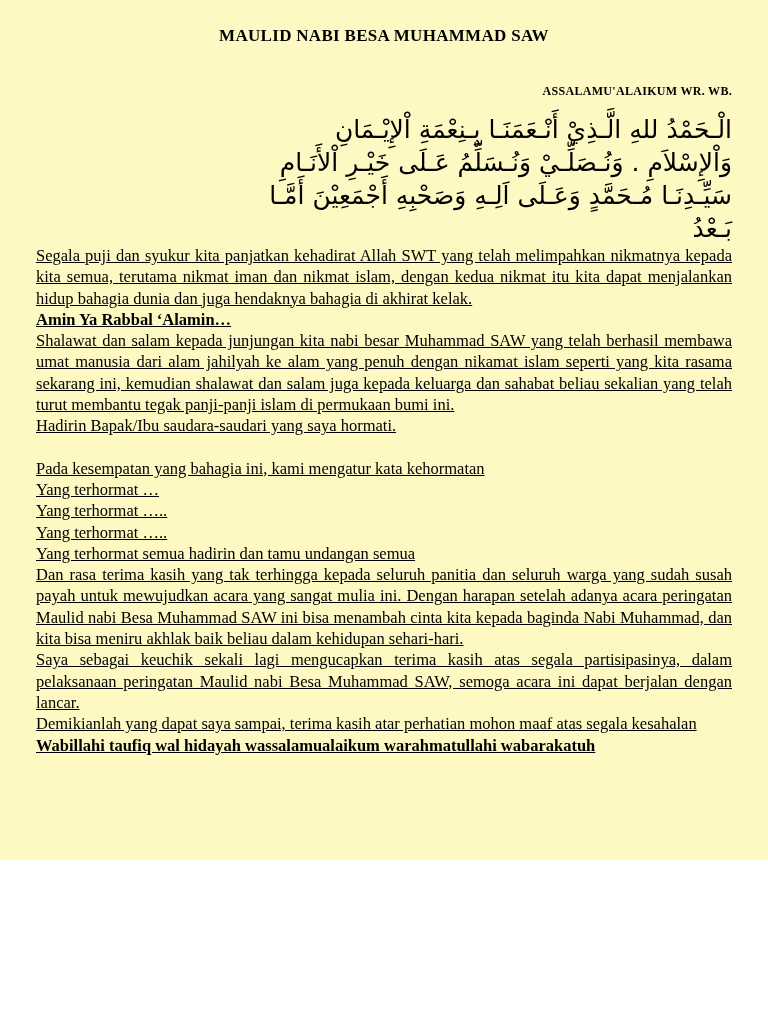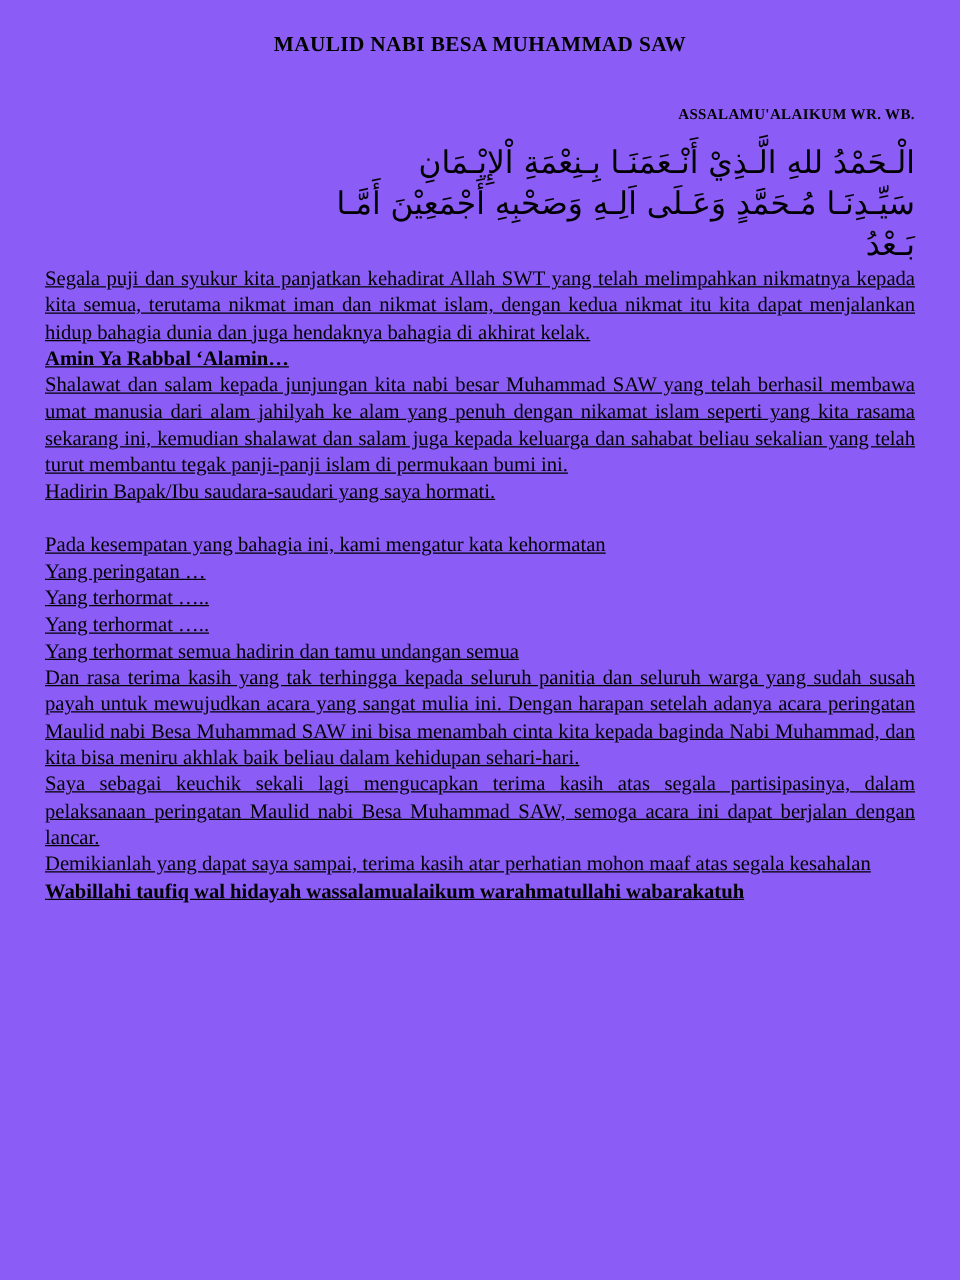--- a/index.html
+++ b/index.html
@@ -4,23 +4,23 @@
 <title>Maulid Nabi Besa Muhammad SAW</title>
 <style>
   html, body {
     margin: 0;
     padding: 0;
     background: #ffffff;
   }
   .page {
     position: relative;
     width: 768px;
-    height: 1024px;
+    height: 860px;
     margin: 0 auto;
-    background: #8b5cf6;
+    background: #fef9c3;
     box-sizing: border-box;
     padding: 26px 36px 40px 36px;
     font-family: "Liberation Serif", serif;
     color: #000000;
     overflow: hidden;
   }
   .doc-title {
     text-align: center;
     font-weight: bold;
     font-size: 17px;
@@ -71,36 +71,37 @@
 <body>
 
 <div class="page">
 
   <h1 class="doc-title">MAULID NABI BESA MUHAMMAD SAW</h1>
 
   <h2 class="doc-greeting">ASSALAMU'ALAIKUM WR. WB.</h2>
 
   <div class="arabic-block">
     <div class="arabic-line">الْـحَمْدُ للهِ الَّـذِيْ أَنْـعَمَنَـا بِـنِعْمَةِ اْلإِيْـمَانِ</div>
+    <div class="arabic-line">وَاْلإِسْلاَمِ . وَنُـصَلِّـيْ وَنُـسَلِّمُ عَـلَى خَيْـرِ اْلأَنَـامِ</div>
     <div class="arabic-line">سَيِّـدِنَـا مُـحَمَّدٍ وَعَـلَى اَلِـهِ وَصَحْبِهِ أَجْمَعِيْنَ أَمَّـا</div>
     <div class="arabic-line">بَـعْدُ</div>
   </div>
 
   <div class="body-text">
 
     <p class="para mt-1">Segala puji dan syukur kita panjatkan kehadirat Allah SWT yang telah melimpahkan nikmatnya kepada kita semua, terutama nikmat iman dan nikmat islam, dengan kedua nikmat itu kita dapat menjalankan hidup bahagia dunia dan juga hendaknya bahagia di akhirat kelak.</p>
     <p class="bold-line">Amin Ya Rabbal ‘Alamin…</p>
 
     <p class="para mt-2">Shalawat dan salam kepada junjungan kita nabi besar Muhammad SAW yang telah berhasil membawa umat manusia dari alam jahilyah ke alam yang penuh dengan nikamat islam seperti yang kita rasama sekarang ini, kemudian shalawat dan salam juga kepada keluarga dan sahabat beliau sekalian yang telah turut membantu tegak panji-panji islam di permukaan bumi ini.</p>
 
     <p class="plain-line mt-2">Hadirin Bapak/Ibu saudara-saudari yang saya hormati.</p>
 
     <div class="mt-2">
       <p class="plain-line">Pada kesempatan yang bahagia ini, kami mengatur kata kehormatan</p>
-      <p class="plain-line">Yang peringatan …</p>
+      <p class="plain-line">Yang terhormat …</p>
       <p class="plain-line">Yang terhormat …..</p>
       <p class="plain-line">Yang terhormat …..</p>
       <p class="plain-line">Yang terhormat semua hadirin dan tamu undangan semua</p>
     </div>
 
     <p class="para mt-2">Dan rasa terima kasih yang tak terhingga kepada seluruh panitia dan seluruh warga yang sudah susah payah untuk mewujudkan acara yang sangat mulia ini. Dengan harapan setelah adanya acara peringatan Maulid nabi Besa Muhammad SAW ini bisa menambah cinta kita kepada baginda Nabi Muhammad, dan kita bisa meniru akhlak baik beliau dalam kehidupan sehari-hari.</p>
 
     <p class="para mt-3">Saya sebagai keuchik sekali lagi mengucapkan terima kasih atas segala partisipasinya, dalam pelaksanaan peringatan Maulid nabi Besa Muhammad SAW, semoga acara ini dapat berjalan dengan lancar.</p>
 
     <p class="para mt-2">Demikianlah yang dapat saya sampai, terima kasih atar perhatian mohon maaf atas segala kesahalan</p>

